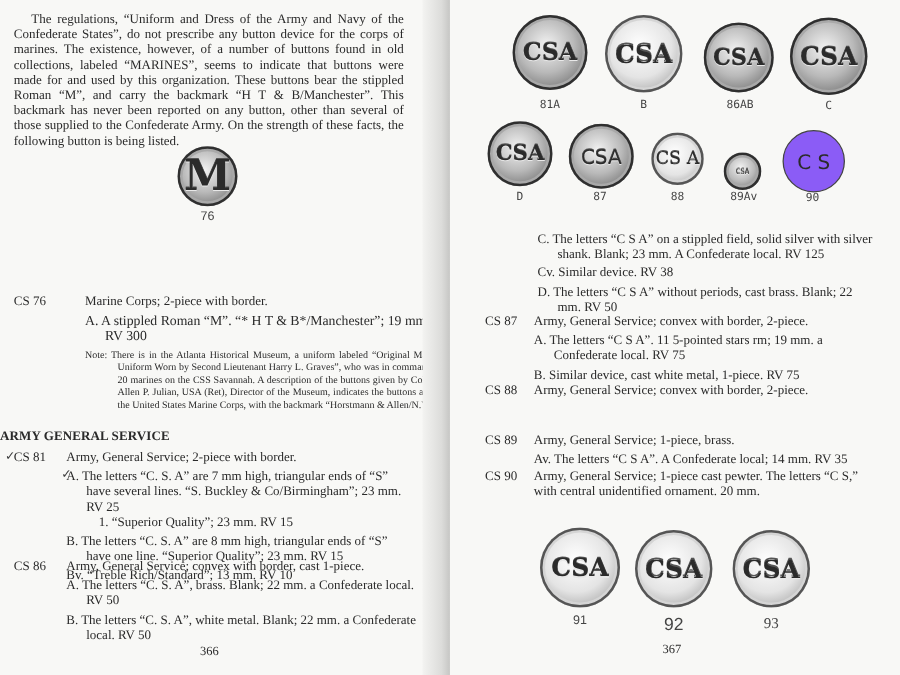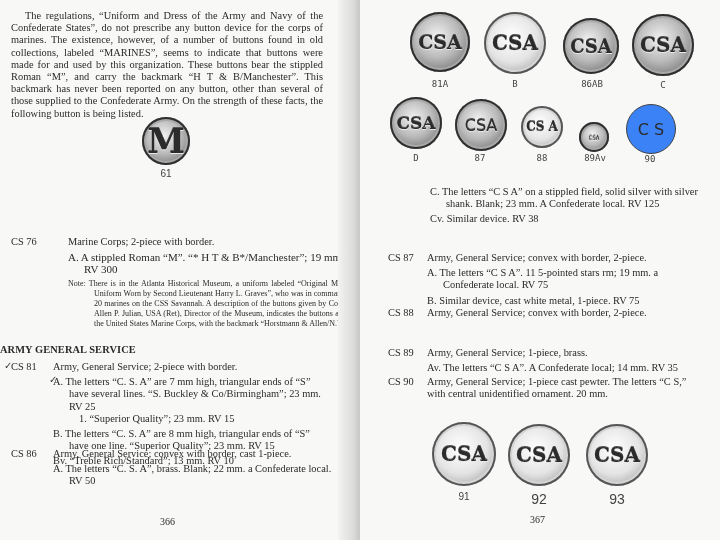--- a/index.html
+++ b/index.html
@@ -22,36 +22,36 @@
   .heading{position:absolute;left:0;width:340px;top:344px;font-weight:bold;font-size:10.4px;letter-spacing:0.1px;}
   .pagenum{position:absolute;font-size:10px;}
   .btn{position:absolute;border-radius:50%;
        background:radial-gradient(circle at 45% 40%,#f2f2f2 0%,#b9b9b9 45%,#6d6d6d 85%,#3d3d3d 100%);
        box-shadow:inset 0 0 0 2px #2f2f2f, inset 0 0 0 4px #a9a9a9;
        display:flex;align-items:center;justify-content:center;
        font-family:"DejaVu Serif",serif;font-weight:bold;color:#2b2b2b;
        text-shadow:0 1px 0 #e8e8e8, 0 -1px 0 #555;}
   .btn.light{background:radial-gradient(circle at 45% 40%,#ffffff 0%,#e4e4e4 50%,#a4a4a4 85%,#5c5c5c 100%);
        box-shadow:inset 0 0 0 2px #555, inset 0 0 0 4px #d5d5d5;}
-  .btn.sketch{background:#3b82f6;box-shadow:none;border:1.5px solid #444;text-shadow:none;font-weight:normal;}
+  .btn.sketch{background:#8b5cf6;box-shadow:none;border:1.5px solid #444;text-shadow:none;font-weight:normal;}
   .lbl{position:absolute;font-family:"DejaVu Sans Mono","Liberation Mono",monospace;font-size:9px;color:#444;text-align:center;}
   .mark{position:absolute;font-family:"DejaVu Sans",sans-serif;color:#3a3a3a;font-size:10px;}
 </style>
 </head>
 <body>
 
 <div id="left-page" class="page">
   <div class="intro txt">
     <p>The regulations, “Uniform and Dress of the Army and Navy of the Confederate States”, do not prescribe any button device for the corps of marines. The existence, however, of a number of buttons found in old collections, labeled “MARINES”, seems to indicate that buttons were made for and used by this organization. These buttons bear the stippled Roman “M”, and carry the backmark “H T &amp; B/Manchester”. This backmark has never been reported on any button, other than several of those supplied to the Confederate Army. On the strength of these facts, the following button is being listed.</p>
   </div>
 
   <div class="btn" style="left:142px;top:117px;width:48px;height:48px;font-size:34px;">
     <span>M</span>
   </div>
-  <div class="lbl" style="left:150px;top:168px;width:32px;font-family:'Liberation Sans',sans-serif;font-size:10px;">61</div>
+  <div class="lbl" style="left:150px;top:168px;width:32px;font-family:'Liberation Sans',sans-serif;font-size:10px;">76</div>
 
   <div class="entry txt" style="left:11px;top:236px;width:325px;">
     <span class="code">CS 76</span>
     <div class="body" style="left:57px;width:286px;">
       <div style="margin-bottom:3px;">Marine Corps; 2-piece with border.</div>
       <div class="sub" style="font-size:11px;">A. A stippled Roman “M”. “* H T &amp; B*/Manchester”; 19 mm. RV 300</div>
       <div class="note">Note: There is in the Atlanta Historical Museum, a uniform labeled “Original Marine Uniform Worn by Second Lieutenant Harry L. Graves”, who was in command of 20 marines on the CSS Savannah. A description of the buttons given by Colonel Allen P. Julian, USA (Ret), Director of the Museum, indicates the buttons are of the United States Marine Corps, with the backmark “Horstmann &amp; Allen/N.Y.”</div>
     </div>
   </div>
 
@@ -68,20 +68,21 @@
       <div class="sub">B. The letters “C. S. A” are 8 mm high, triangular ends of “S” have one line. “Superior Quality”; 23 mm. RV 15</div>
       <div class="sub">Bv. “Treble Rich/Standard”; 13 mm. RV 10</div>
     </div>
   </div>
 
   <div class="entry txt" style="left:11px;top:448px;width:325px;">
     <span class="code">CS 86</span>
     <div class="body" style="left:42px;width:280px;">
       <div style="margin-bottom:3px;">Army, General Service; convex with border, cast 1-piece.</div>
       <div class="sub">A. The letters “C. S. A”, brass. Blank; 22 mm. a Confederate local. RV 50</div>
+      <div class="sub">B. The letters “C. S. A”, white metal. Blank; 22 mm. a Confederate local. RV 50</div>
     </div>
   </div>
 
   <div class="pagenum" style="left:160px;top:516px;">366</div>
 </div>
 
 <div id="gutter"></div>
 
 <div id="right-page" class="page">
 
@@ -101,38 +102,39 @@
   <div class="lbl" style="left:140px;top:79px;width:30px;">B</div>
   <div class="lbl" style="left:212px;top:79px;width:40px;">86AB</div>
   <div class="lbl" style="left:288px;top:80px;width:30px;">C</div>
 
   <div class="btn" style="left:30px;top:97px;width:52px;height:52px;font-size:17px;">
       <span>CSA</span>
     </div>
   <div class="btn" style="left:95px;top:99px;width:52px;height:52px;font-size:16px;font-family:'DejaVu Sans',sans-serif;font-weight:normal;">
       <span>CSA</span>
     </div>
-  <div class="btn light" style="left:161px;top:106px;width:42px;height:42px;font-size:12px;font-weight:bold;">
+  <div class="btn light" style="left:161px;top:106px;width:42px;height:42px;font-size:14px;font-weight:normal;">
       <span>CS A</span>
     </div>
   <div class="btn" style="left:219px;top:122px;width:30px;height:30px;font-size:6px;font-family:'DejaVu Sans Mono',monospace;font-weight:normal;">
       <span>CSA</span>
     </div>
   <div class="btn sketch" style="left:266px;top:104px;width:48px;height:48px;font-size:16px;font-family:'DejaVu Sans',sans-serif;">
       <span>C S</span>
     </div>
   <div class="lbl" style="left:44px;top:153px;width:24px;">D</div>
   <div class="lbl" style="left:108px;top:153px;width:24px;">87</div>
   <div class="lbl" style="left:170px;top:153px;width:24px;">88</div>
   <div class="lbl" style="left:217px;top:153px;width:36px;">89Av</div>
   <div class="lbl" style="left:278px;top:154px;width:24px;">90</div>
 
   <div class="txt" style="position:absolute;left:70px;top:186px;width:268px;">
     <div class="sub">C. The letters “C S A” on a stippled field, solid silver with silver shank. Blank; 23 mm. A Confederate local. RV 125</div>
     <div class="sub">Cv. Similar device. RV 38</div>
+    <div class="sub">D. The letters “C S A” without periods, cast brass. Blank; 22 mm. RV 50</div>
   </div>
 
   <div class="entry txt" style="left:28px;top:252px;width:315px;">
     <span class="code">CS 87</span>
     <div class="body" style="left:39px;width:272px;">
       <div style="margin-bottom:3px;">Army, General Service; convex with border, 2-piece.</div>
       <div class="sub">A. The letters “C S A”. 11 5-pointed stars rm; 19 mm. a Confederate local. RV 75</div>
       <div class="sub">B. Similar device, cast white metal, 1-piece. RV 75</div>
     </div>
   </div>
@@ -163,16 +165,16 @@
       <span>CSA</span>
     </div>
   <div class="btn light" style="left:148px;top:424px;width:62px;height:62px;font-size:20px;">
       <span>CSA</span>
     </div>
   <div class="btn light" style="left:226px;top:424px;width:62px;height:62px;font-size:20px;">
       <span>CSA</span>
     </div>
   <div class="lbl" style="left:92px;top:491px;width:24px;font-family:'Liberation Sans',sans-serif;font-size:10px;">91</div>
   <div class="lbl" style="left:167px;top:491px;width:24px;font-family:'Liberation Sans',sans-serif;font-size:14px;">92</div>
-  <div class="lbl" style="left:245px;top:491px;width:24px;font-family:Liberation Sans, sans-serif;font-size:14px;">93</div>
+  <div class="lbl" style="left:245px;top:491px;width:24px;font-family:Liberation Serif, serif;font-size:12px;">93</div>
 
   <div class="pagenum" style="left:170px;top:514px;">367</div>
 </div>
 
 </body></html>

